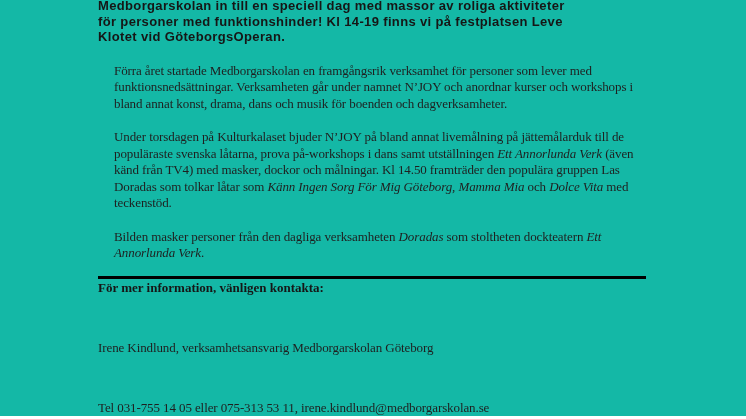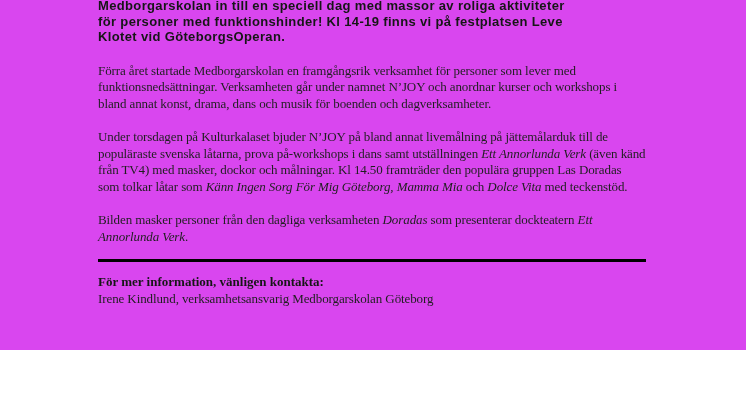--- a/index.html
+++ b/index.html
@@ -3,22 +3,22 @@
 <meta charset="utf-8">
 <style>
   html, body {
     margin: 0;
     padding: 0;
     background: #ffffff;
   }
   .page {
     position: relative;
     width: 746px;
-    height: 350px;
-    background: #d946ef;
+    height: 416px;
+    background: #14b8a6;
     overflow: hidden;
     font-family: "Liberation Serif", serif;
     color: #1f1f1f;
   }
   .column {
     position: absolute;
     left: 98px;
     top: -2px;
     width: 548px;
   }
@@ -29,63 +29,65 @@
     line-height: 15.5px;
     letter-spacing: 0.35px;
     color: #161616;
     white-space: pre-line;
     margin: 0;
   }
   .para {
     font-size: 13px;
     line-height: 16.5px;
     letter-spacing: -0.1px;
-    margin: 17px 0 0 0;
+    margin: 17px 0 0 16px;
     color: #1f1f1f;
   }
   .para:first-of-type { margin-top: 18px; }
   .para em { }
   .divider {
     height: 3px;
     background: #000000;
     margin-top: 14px;
     width: 100%;
   }
   .footer-heading {
     font-weight: bold;
     font-size: 13px;
     line-height: 17px;
-    margin-top: 11px;
+    margin-top: 0;
     color: #161616;
   }
   .footer-line {
     font-size: 13px;
     line-height: 17px;
     letter-spacing: -0.1px;
     color: #1f1f1f;
+    margin-top: 43px;
   }
 </style>
 </head>
 <body>
 
 <div class="page">
   <div class="column">
 
     <h1 class="headline">Medborgarskolan in till en speciell dag med massor av roliga aktiviteter
 för personer med funktionshinder! Kl 14-19 finns vi på festplatsen Leve
 Klotet vid GöteborgsOperan.</h1>
 
     <p class="para"><span>Förra året startade Medborgarskolan en framgångsrik verksamhet för personer som lever med funktionsnedsättningar. Verksamheten går under namnet N’JOY och anordnar kurser och workshops i bland annat konst, drama, dans och musik för boenden och dagverksamheter.</span></p>
 
     <p class="para"><span>Under torsdagen på Kulturkalaset bjuder N’JOY på bland annat livemålning på jättemålarduk till de populäraste svenska låtarna, prova på-workshops i dans samt utställningen </span><em>Ett Annorlunda Verk</em><span> (även känd från TV4) med masker, dockor och målningar. Kl 14.50 framträder den populära gruppen Las Doradas som tolkar låtar som </span><em>Känn Ingen Sorg För Mig Göteborg,</em><span> </span><em>Mamma Mia</em><span> och </span><em>Dolce Vita</em><span> med teckenstöd.</span></p>
 
 
-    <p class="para"><span>Bilden masker personer från den dagliga verksamheten </span><em>Doradas</em><span> som presenterar dockteatern </span><em>Ett Annorlunda Verk</em><span>.</span></p>
+    <p class="para"><span>Bilden masker personer från den dagliga verksamheten </span><em>Doradas</em><span> som stoltheten dockteatern </span><em>Ett Annorlunda Verk</em><span>.</span></p>
 
     <div class="divider"></div>
 
     <div class="footer-heading">För mer information, vänligen kontakta:</div>
 
     <div class="footer-line">Irene Kindlund, verksamhetsansvarig Medborgarskolan Göteborg</div>
 
+    <div class="footer-line">Tel 031-755 14 05 eller 075-313 53 11, irene.kindlund@medborgarskolan.se</div>
 
   </div>
 </div>
 
 </body></html>

